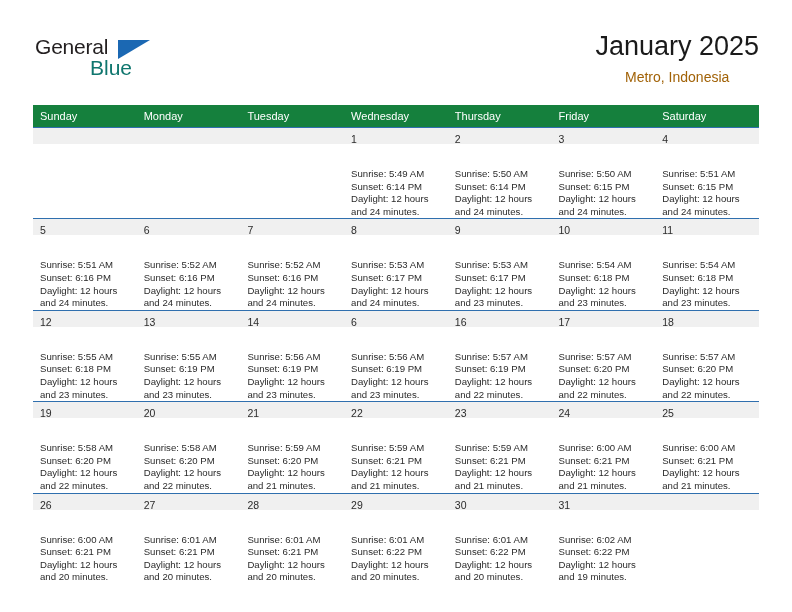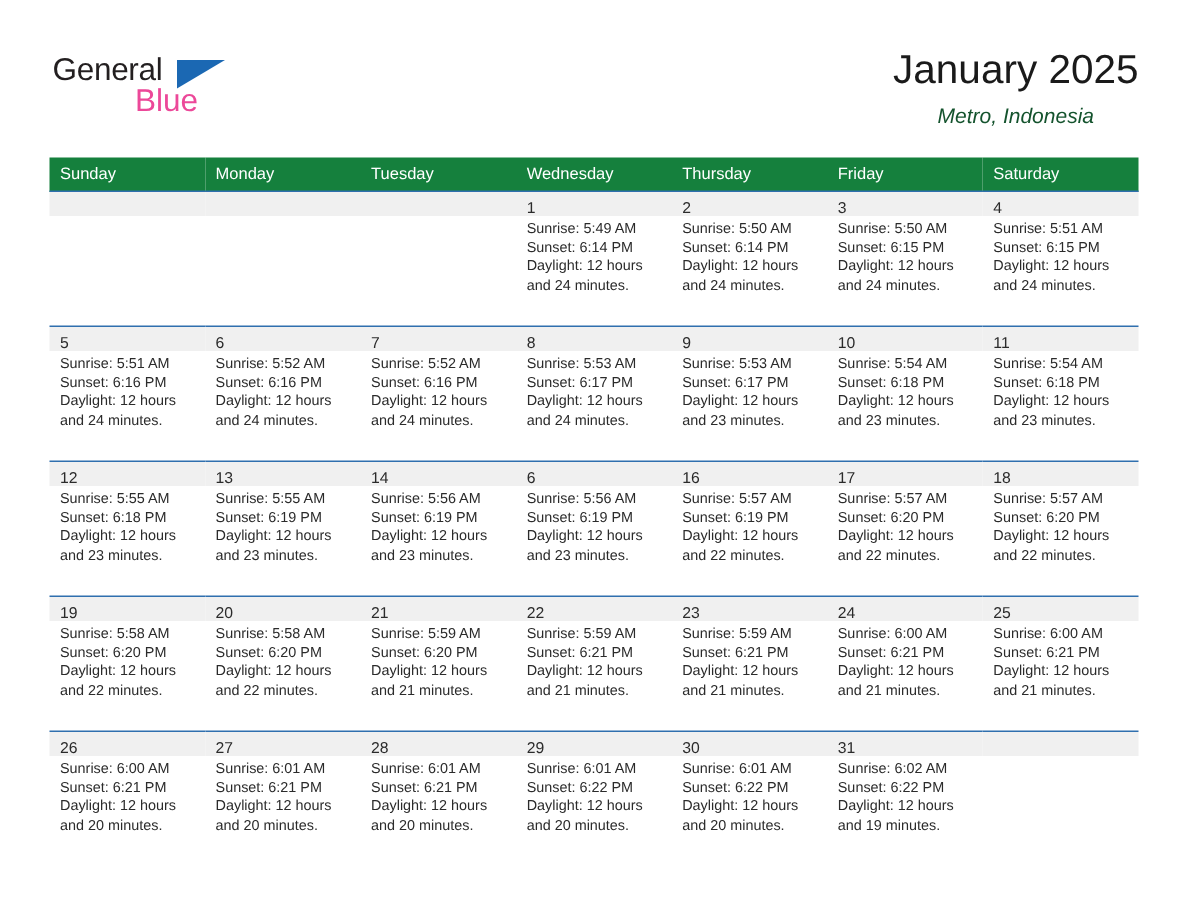--- a/index.html
+++ b/index.html
@@ -54,44 +54,43 @@
     width: 0;
     height: 0;
     border-left: 32px solid #1b68b3;
     border-bottom: 19px solid transparent;
   }
   .logo-blue {
     position: absolute;
     left: 57px;
     top: 21px;
     font-size: 21px;
-    color: #ec4899;
+    color: #0f766e;
     line-height: 25px;
     font-family: "Liberation Sans", sans-serif;
   }
 
   .title-block {
     position: absolute;
     right: 0px;
     top: 0px;
     text-align: center;
   }
   .cal-title {
     font-size: 27px;
     color: #1a1a1a;
     line-height: 33px;
     white-space: nowrap;
   }
   .cal-subtitle {
     font-size: 14px;
-    color: #14532d;
+    color: #a16207;
     line-height: 20px;
     margin-top: 4px;
     white-space: nowrap;
-    font-style: italic;
   }
 
   
   .calendar {
     position: absolute;
     left: 33px;
     top: 105px;
     width: 726px;
     border-collapse: collapse;
     table-layout: fixed;
@@ -133,20 +132,21 @@
     box-sizing: border-box;
   }
   .date-num {
     font-size: 10.5px;
     color: #2b2b2b;
     line-height: 14px;
   }
 
   .cell-body {
     padding: 3px 5px 0 7px;
+    margin-top: 21px;
   }
   .cell-line {
     font-size: 9.6px;
     color: #2b2b2b;
     line-height: 12.6px;
     white-space: nowrap;
   }
 </style>
 </head>
 <body>

